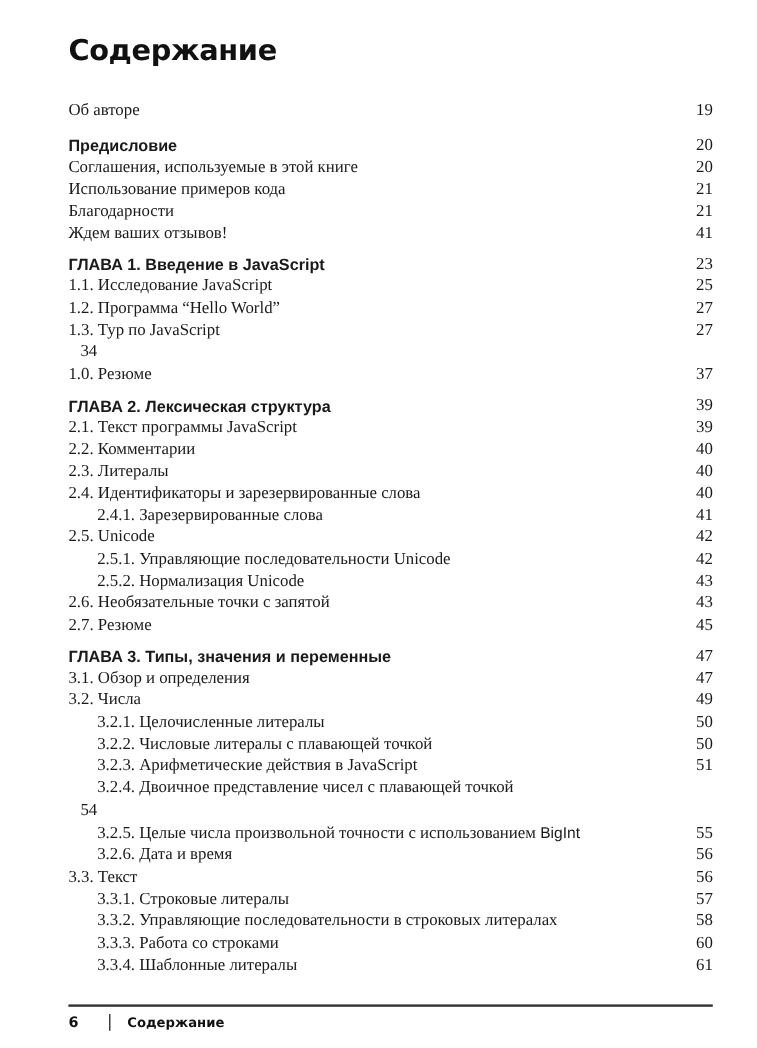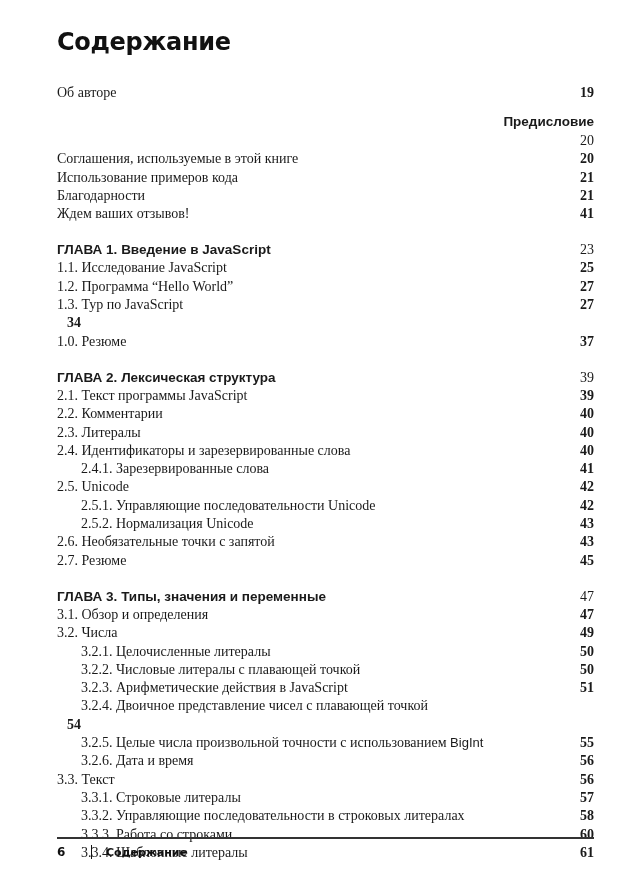--- a/index.html
+++ b/index.html
@@ -6,24 +6,24 @@
   body { width:631px; height:873px; position:relative; overflow:hidden; color:#111; }
   .page-title {
     position:absolute; left:57px; top:28px;
     font-family:"DejaVu Sans", sans-serif; font-weight:bold; font-size:24px; letter-spacing:-0.3px; color:#111;
   }
   .toc { position:absolute; left:57px; top:84px; width:537px; }
   .row {
     display:flex; justify-content:space-between; align-items:flex-end;
     font-family:"Liberation Serif", serif; font-size:14px; line-height:18.3px; color:#1a1a1a;
   }
-  .row .num { text-align:right; min-width:24px;font-weight:bold; }
+  .row .num { text-align:right; min-width:24px; }
   .row.chapter {
     font-family:"Liberation Sans", sans-serif; font-weight:bold; font-size:13.5px;
-    margin-top:17px; line-height:19px;
+    margin-top:7px; line-height:19px;
   }
   .row.chapter .num { font-family:"Liberation Serif", serif; font-weight:normal; font-size:14px; }
   .row.lvl2 .label { padding-left:24px; }
   .row.cont .label { padding-left:48px; }
   .mono { font-family:Liberation Sans, sans-serif; font-size:13px; }
   .footer-rule { position:absolute; left:57px; top:837px; width:537px; height:1.5px; background:#333; }
   .footer { position:absolute; left:57px; top:845px; display:flex; align-items:center;
             font-family:"DejaVu Sans", sans-serif; font-size:11px; font-weight:bold; color:#111; }
   .footer .pg { width:34px; font-size:12px; }
   .footer .sep { width:1px; height:14px; background:#111; margin-right:14px; }
@@ -31,21 +31,21 @@
 </head>
 <body>
 
 <div class="page-title">Содержание</div>
 
 <div class="toc" id="toc">
     <div class="row front">
       <span class="label">Об авторе</span>
       <span class="num">19</span>
     </div>
-    <div class="row chapter" style="margin-top: 10px; flex-direction: column;">
+    <div class="row chapter" style="margin-top: 10px;">
       <span class="label">Предисловие</span>
       <span class="num">20</span>
     </div>
     <div class="row lvl1">
       <span class="label">Соглашения, используемые в этой книге</span>
       <span class="num">20</span>
     </div>
     <div class="row lvl1">
       <span class="label">Использование примеров кода</span>
       <span class="num">21</span>

